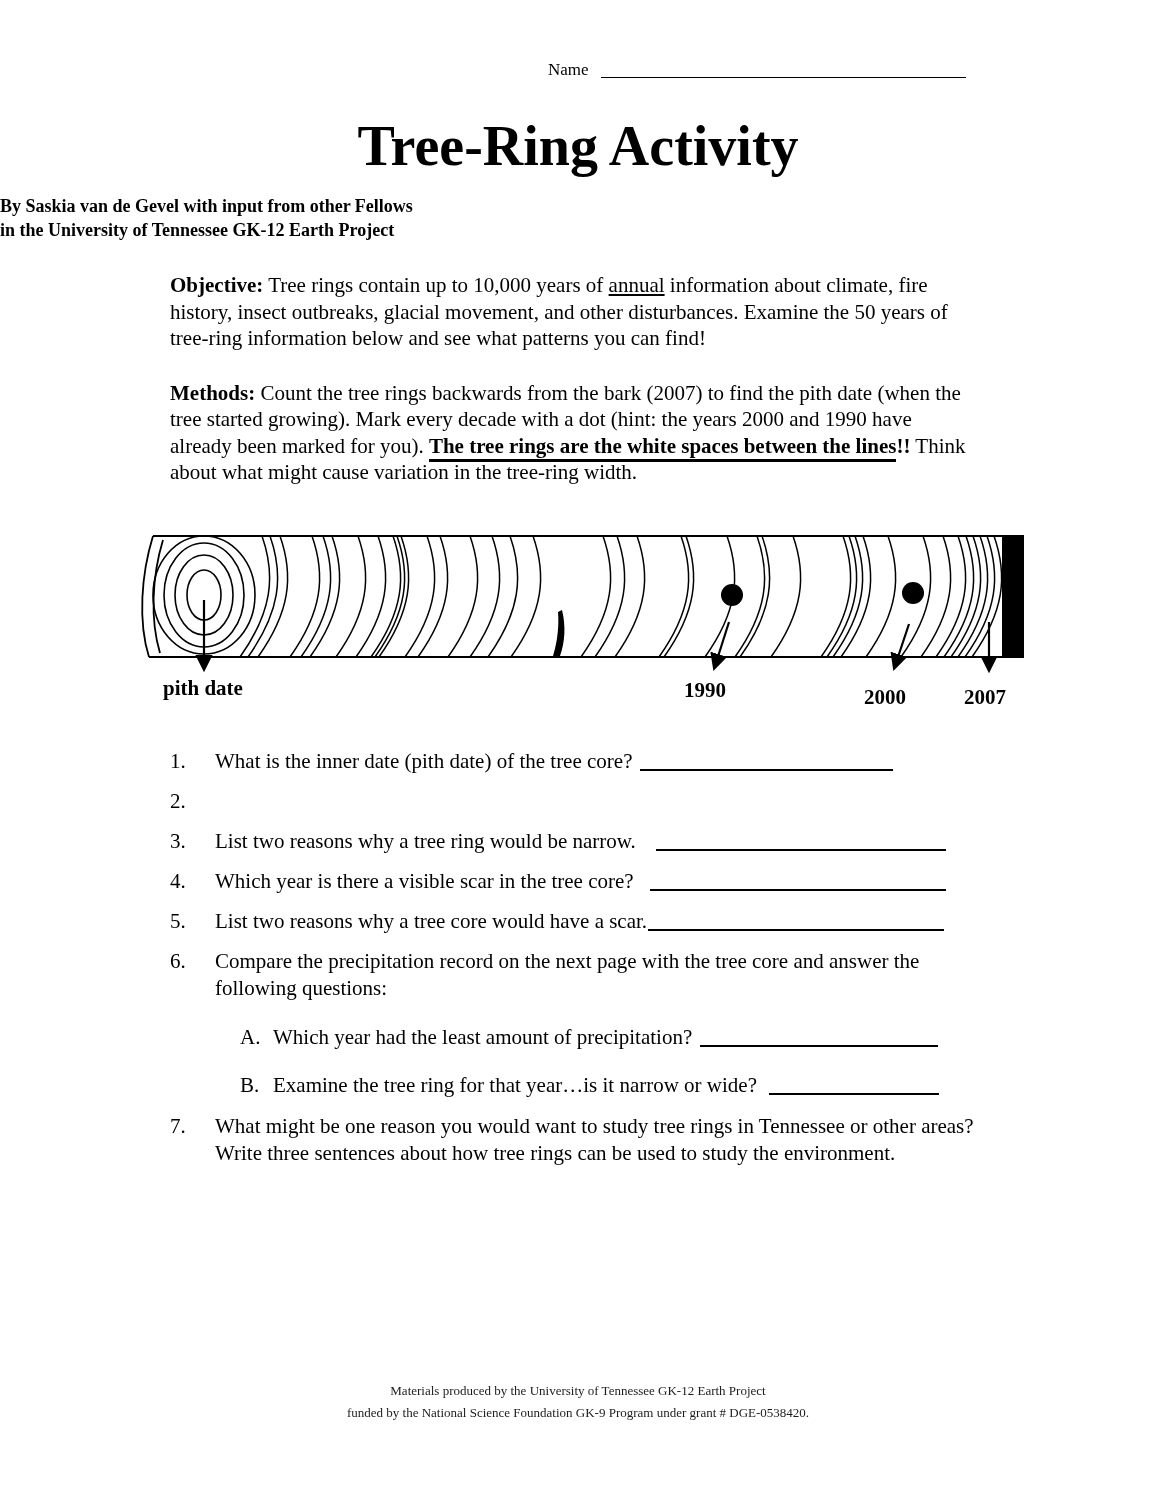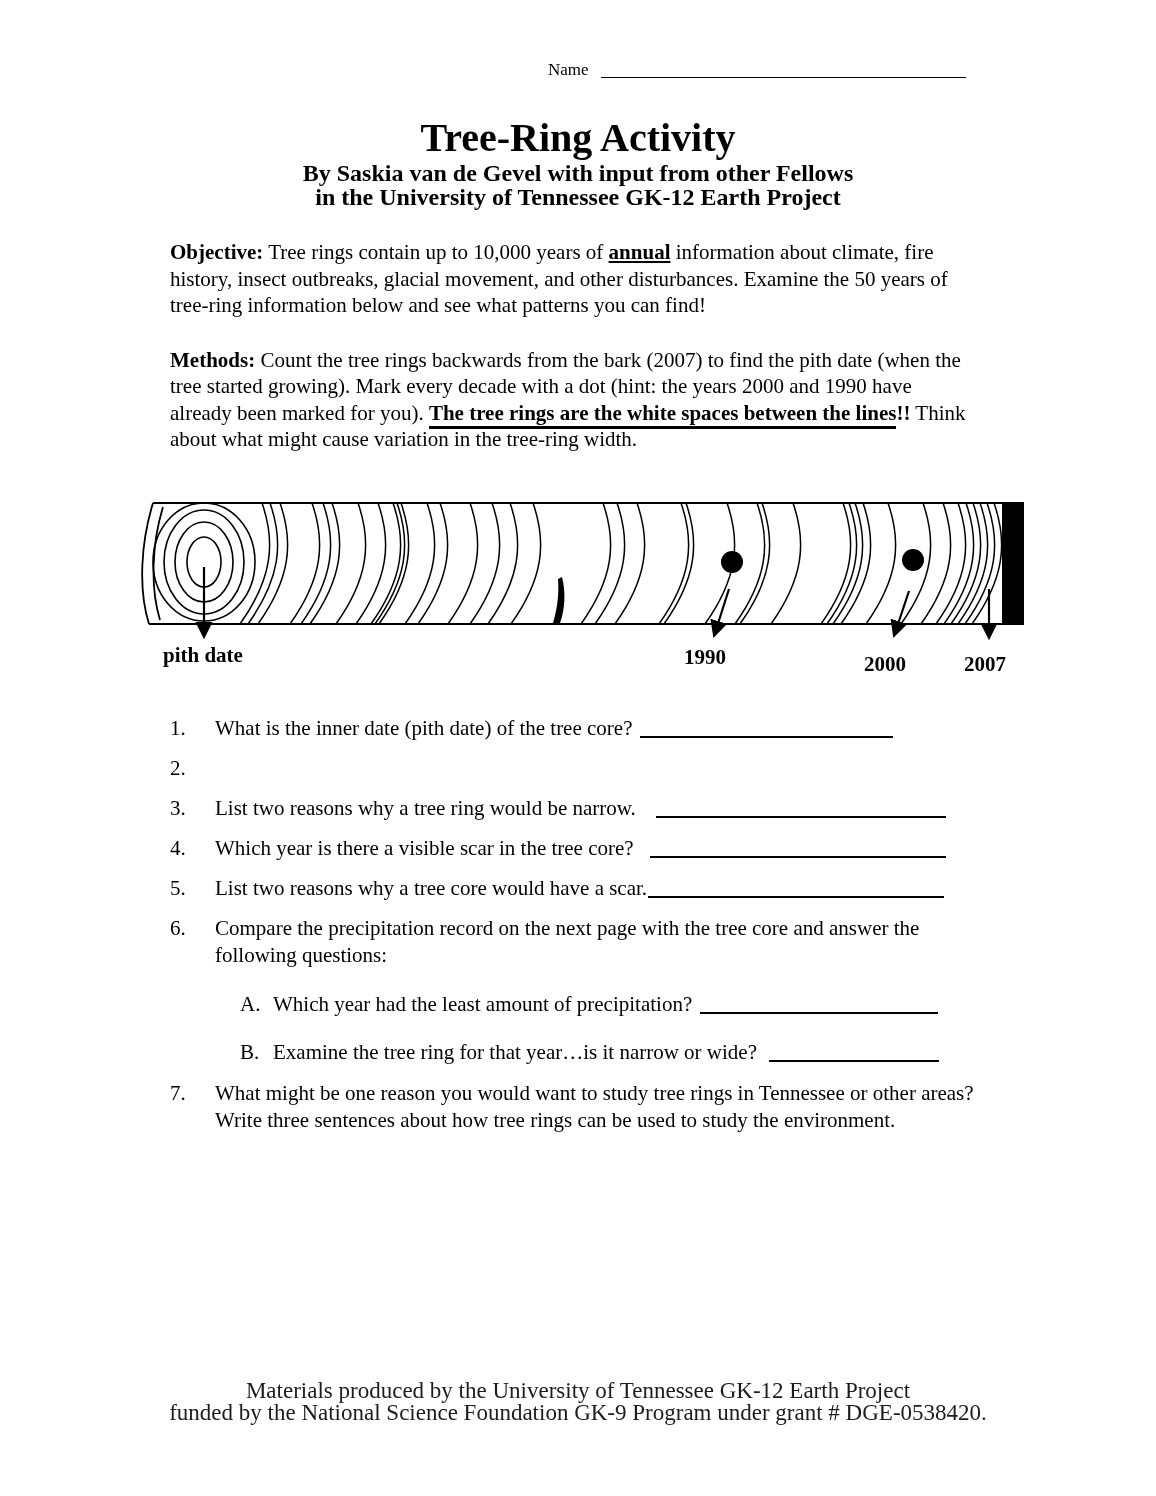--- a/index.html
+++ b/index.html
@@ -3,26 +3,26 @@
 <meta charset="utf-8">
 <style>
   html,body{margin:0;padding:0;}
   body{
     width:1156px;height:1496px;position:relative;overflow:hidden;
     background:#ffffff;color:#000;
     font-family:"Liberation Serif","DejaVu Serif",serif;
   }
   .name-row{margin:60px 0 0 548px;font-size:17px;}
   .name-blank{display:inline-block;width:365px;border-bottom:1.5px solid #000;height:1em;margin-left:12px;margin-bottom:-3px;}
-  .title{margin:34px 0 0 0;text-align:center;font-size:40px;font-weight:bold;}
-  .byline{margin-top:0;text-align:center;font-weight:bold;font-size:24px;line-height:24px;}
+  .title{margin:34px 0 0 0;text-align:center;font-size:56px;font-weight:bold;}
+  .byline{margin-top:16px;font-weight:bold;font-size:18px;line-height:24px;}
   .para{width:800px;margin:0 0 0 170px;font-size:21px;line-height:26.5px;}
   .objective{margin-top:30px;}
   .methods{margin-top:28px;}
-  .u{text-decoration:underline;font-weight:bold;}
+  .u{text-decoration:underline;}
   .u2{border-bottom:3px solid #000;padding-bottom:1px;}
   .diagram{position:relative;height:196px;margin-top:44px;padding-left:20px;}
   .core-svg{position:absolute;left:133px;top:0;}
   .dlabel{position:absolute;font-weight:bold;font-size:21px;white-space:nowrap;}
   .pith{left:163px;top:146px;}
   .y1990{left:684px;top:148px;}
   .y2000{left:864px;top:155px;}
   .y2007{left:964px;top:155px;}
   .questions{margin:22px 0 0 170px;font-size:21px;}
   .q{display:flex;margin-bottom:13px;line-height:27px;}
@@ -31,21 +31,21 @@
   .sub{margin-left:70px;margin-top:22px;margin-bottom:15px;}
   .subn{display:inline-block;width:33px;}
   .blank{display:inline-block;border-bottom:2px solid #000;height:1em;margin-bottom:-3px;}
   .b-q1{width:253px;margin-left:8px;border-bottom-width:2.5px;}
   .b-q2{width:392px;margin-left:1px;}
   .b-q3{width:290px;margin-left:20px;}
   .b-q4{width:296px;margin-left:16px;}
   .b-q5{width:296px;margin-left:1px;}
   .b-qa{width:238px;margin-left:8px;}
   .b-qb{width:170px;margin-left:12px;}
-  .footer{position:absolute;top:1380px;left:0;width:100%;text-align:center;font-size:23px;line-height:22px;color:#1c1c1c;}
+  .footer{position:absolute;top:1380px;left:0;width:100%;text-align:center;font-size:13px;line-height:22px;color:#1c1c1c;}
 </style>
 </head>
 <body>
 
 <div class="page">
 
   <div class="name-row">
     <span>Name</span><span class="name-blank"></span>
   </div>
 

